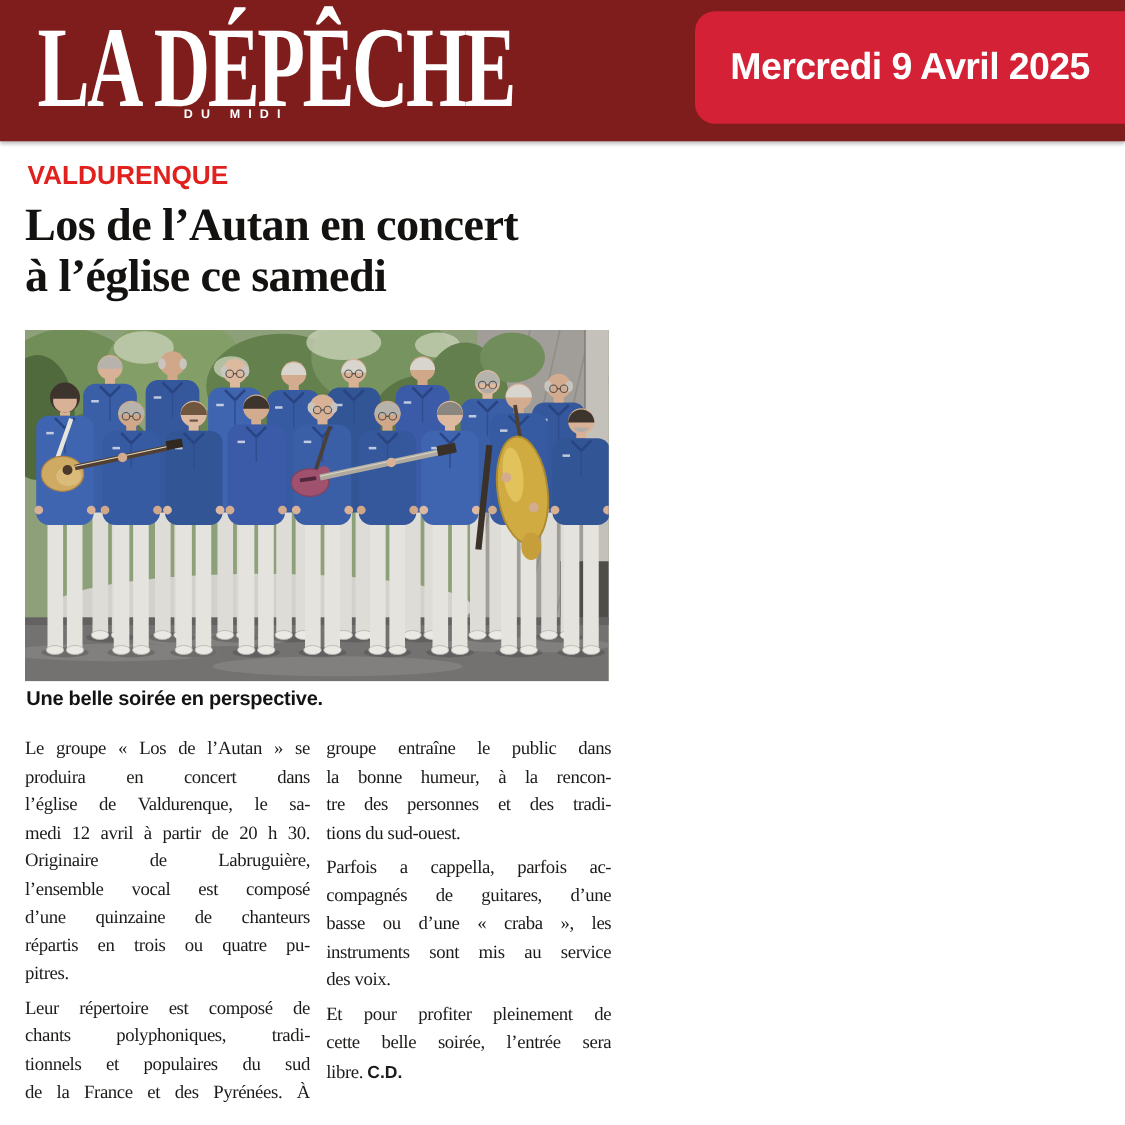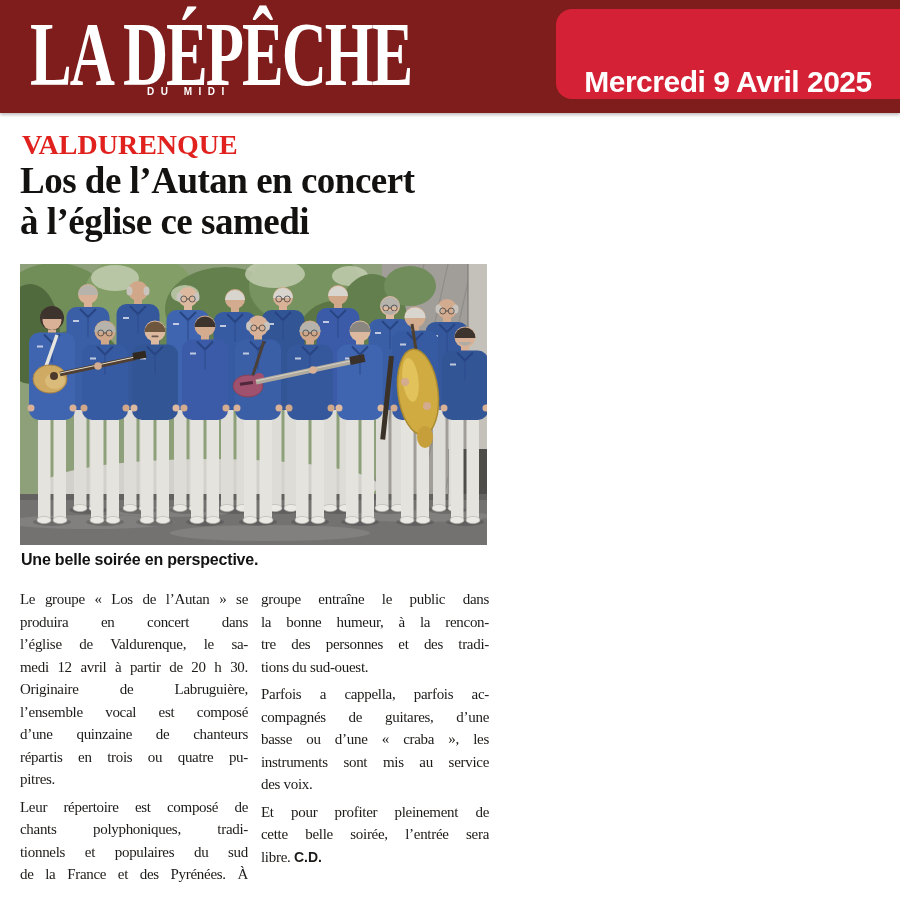--- a/index.html
+++ b/index.html
@@ -7,24 +7,24 @@
         font-family:"Liberation Sans",sans-serif;}
   
   .banner{position:absolute;left:0;top:0;width:900px;height:113px;background:#e62a2d;
           box-shadow:0 2px 3px rgba(0,0,0,.25);}
   .logo-main{position:absolute;left:30px;top:8px;color:#fff;
              font-family:"Liberation Serif",serif;font-weight:700;font-size:92px;line-height:1;
              letter-spacing:-3px;transform:scaleX(.68);transform-origin:left top;white-space:nowrap;}
   .logo-sub{position:absolute;left:147px;top:86px;color:#fff;font-size:10px;font-weight:700;
             letter-spacing:6.5px;white-space:nowrap;}
   .date-box{position:absolute;left:556px;top:9px;width:344px;height:90px;background:#d42135;
-            border-radius:16px 0 0 16px;display:flex;align-items:flex-end;justify-content:center;
+            border-radius:16px 0 0 16px;display:flex;align-items:center;justify-content:center;
             color:#fff;font-weight:700;font-size:30px;letter-spacing:-.5px;}
   
-  .kicker{position:absolute;left:22px;top:129px;color:#e0211e;font-weight:700;font-size:28px;font-family:Liberation Serif, serif;}
+  .kicker{position:absolute;left:22px;top:129px;color:#e0211e;font-weight:700;font-size:21px;}
   .headline{position:absolute;left:20px;top:160px;font-family:"Liberation Serif",serif;
             font-weight:700;font-size:37px;line-height:41px;color:#141210;letter-spacing:-.5px;}
   
   .photo-wrap{position:absolute;left:20px;top:264px;width:467px;height:281px;}
   .photo-wrap svg{width:100%;height:100%;display:block;filter:saturate(.88) contrast(.93) brightness(1.01);}
   .caption{position:absolute;left:21px;top:551px;font-size:16px;font-weight:700;color:#131313;
            letter-spacing:-.2px;}
   
   .columns{position:absolute;left:20px;top:588px;width:470px;display:flex;gap:13px;
            font-family:"Liberation Serif",serif;font-size:15px;line-height:22.5px;color:#1d1b19;

